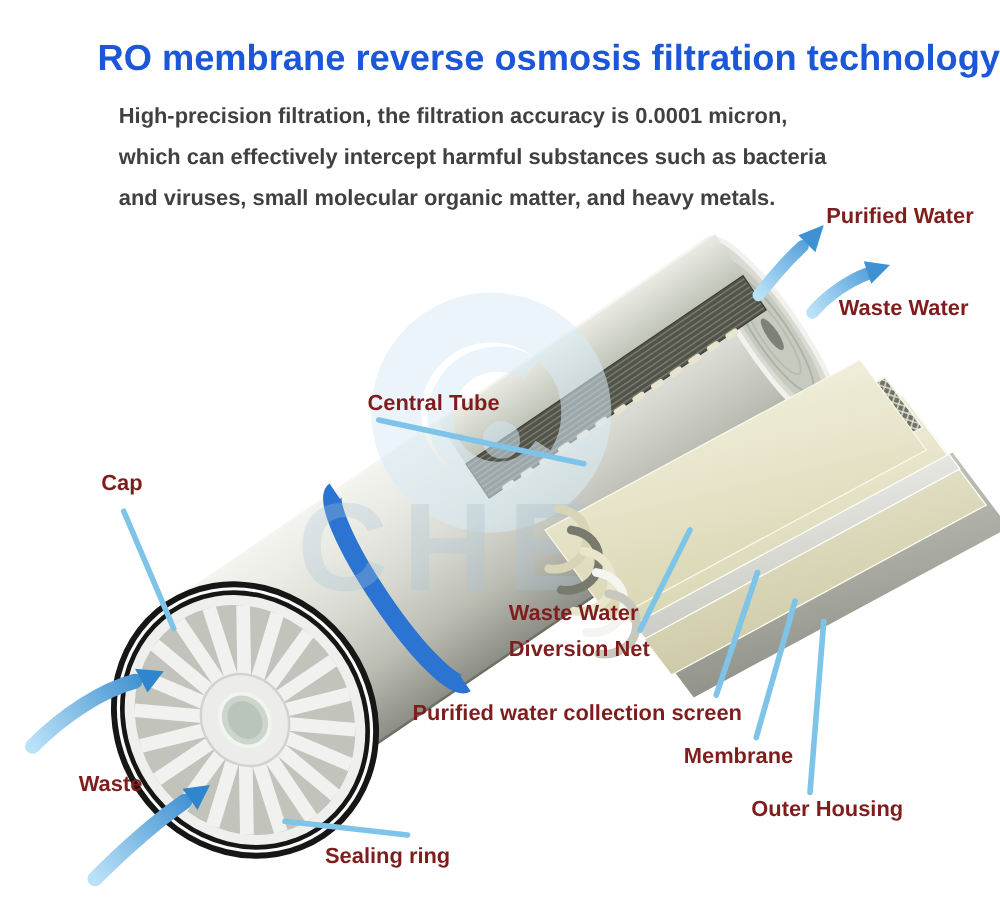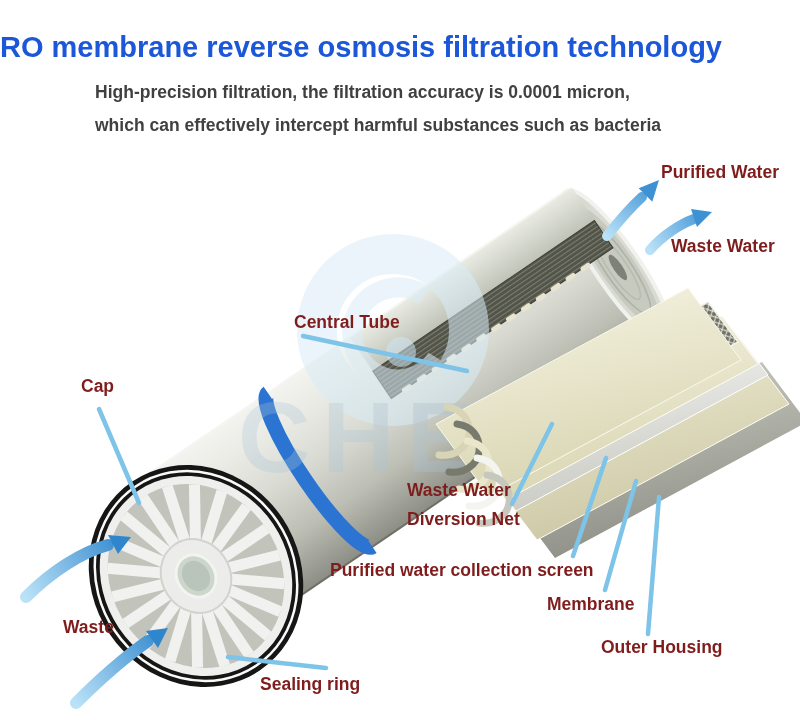--- a/index.html
+++ b/index.html
@@ -2,21 +2,21 @@
 <html><head>
 <meta charset="utf-8">
 <style>
   html,body{margin:0;padding:0;background:#fff;}
   .stage{
     position:relative;width:800px;height:720px;overflow:hidden;background:#ffffff;
     font-family:"Liberation Sans",sans-serif;
   }
   .stage svg{position:absolute;left:0;top:0;}
   .page-title{
-    position:absolute;left:0;right:0;top:31px;text-align:left;
+    position:absolute;left:0;right:0;top:31px;text-align:right;
     font-size:29px;font-weight:bold;color:#1b57d8;letter-spacing:0px;white-space:nowrap;
   }
   .subtitle-line{
     position:absolute;left:95px;font-size:17.5px;font-weight:bold;color:#404040;white-space:nowrap;
   }
   #sub1{top:82px;} #sub2{top:115px;} #sub3{top:148px;}
   .lbl{
     position:absolute;font-size:17.5px;font-weight:bold;color:#7f1d1d;white-space:nowrap;
   }
   #lbl-purified{left:661px;top:162px;}
@@ -210,20 +210,21 @@
       <g>
         <path d="M76,703 C100,679 128,655 148,641" stroke="url(#agrad-inlet2)" stroke-width="12"></path>
         <polygon points="168,628 158,648 146,631" fill="#2f86cc" stroke="none"></polygon>
       </g>
     </g>
   </svg>
 
   <div class="page-title">RO membrane reverse osmosis filtration technology</div>
   <div class="subtitle-line" id="sub1">High-precision filtration, the filtration accuracy is 0.0001 micron,</div>
   <div class="subtitle-line" id="sub2">which can effectively intercept harmful substances such as bacteria</div>
+  <div class="subtitle-line" id="sub3">and viruses, small molecular organic matter, and heavy metals.</div>
 
   <div class="lbl" id="lbl-purified">Purified Water</div>
   <div class="lbl" id="lbl-waste-out">Waste Water</div>
   <div class="lbl" id="lbl-central-tube">Central Tube</div>
   <div class="lbl" id="lbl-cap">Cap</div>
   <div class="lbl" id="lbl-wwnet1">Waste Water</div>
   <div class="lbl" id="lbl-screen">Purified water collection screen</div>
   <div class="lbl" id="lbl-wwnet2">Diversion Net</div>
   <div class="lbl" id="lbl-membrane">Membrane</div>
   <div class="lbl" id="lbl-outer">Outer Housing</div>

